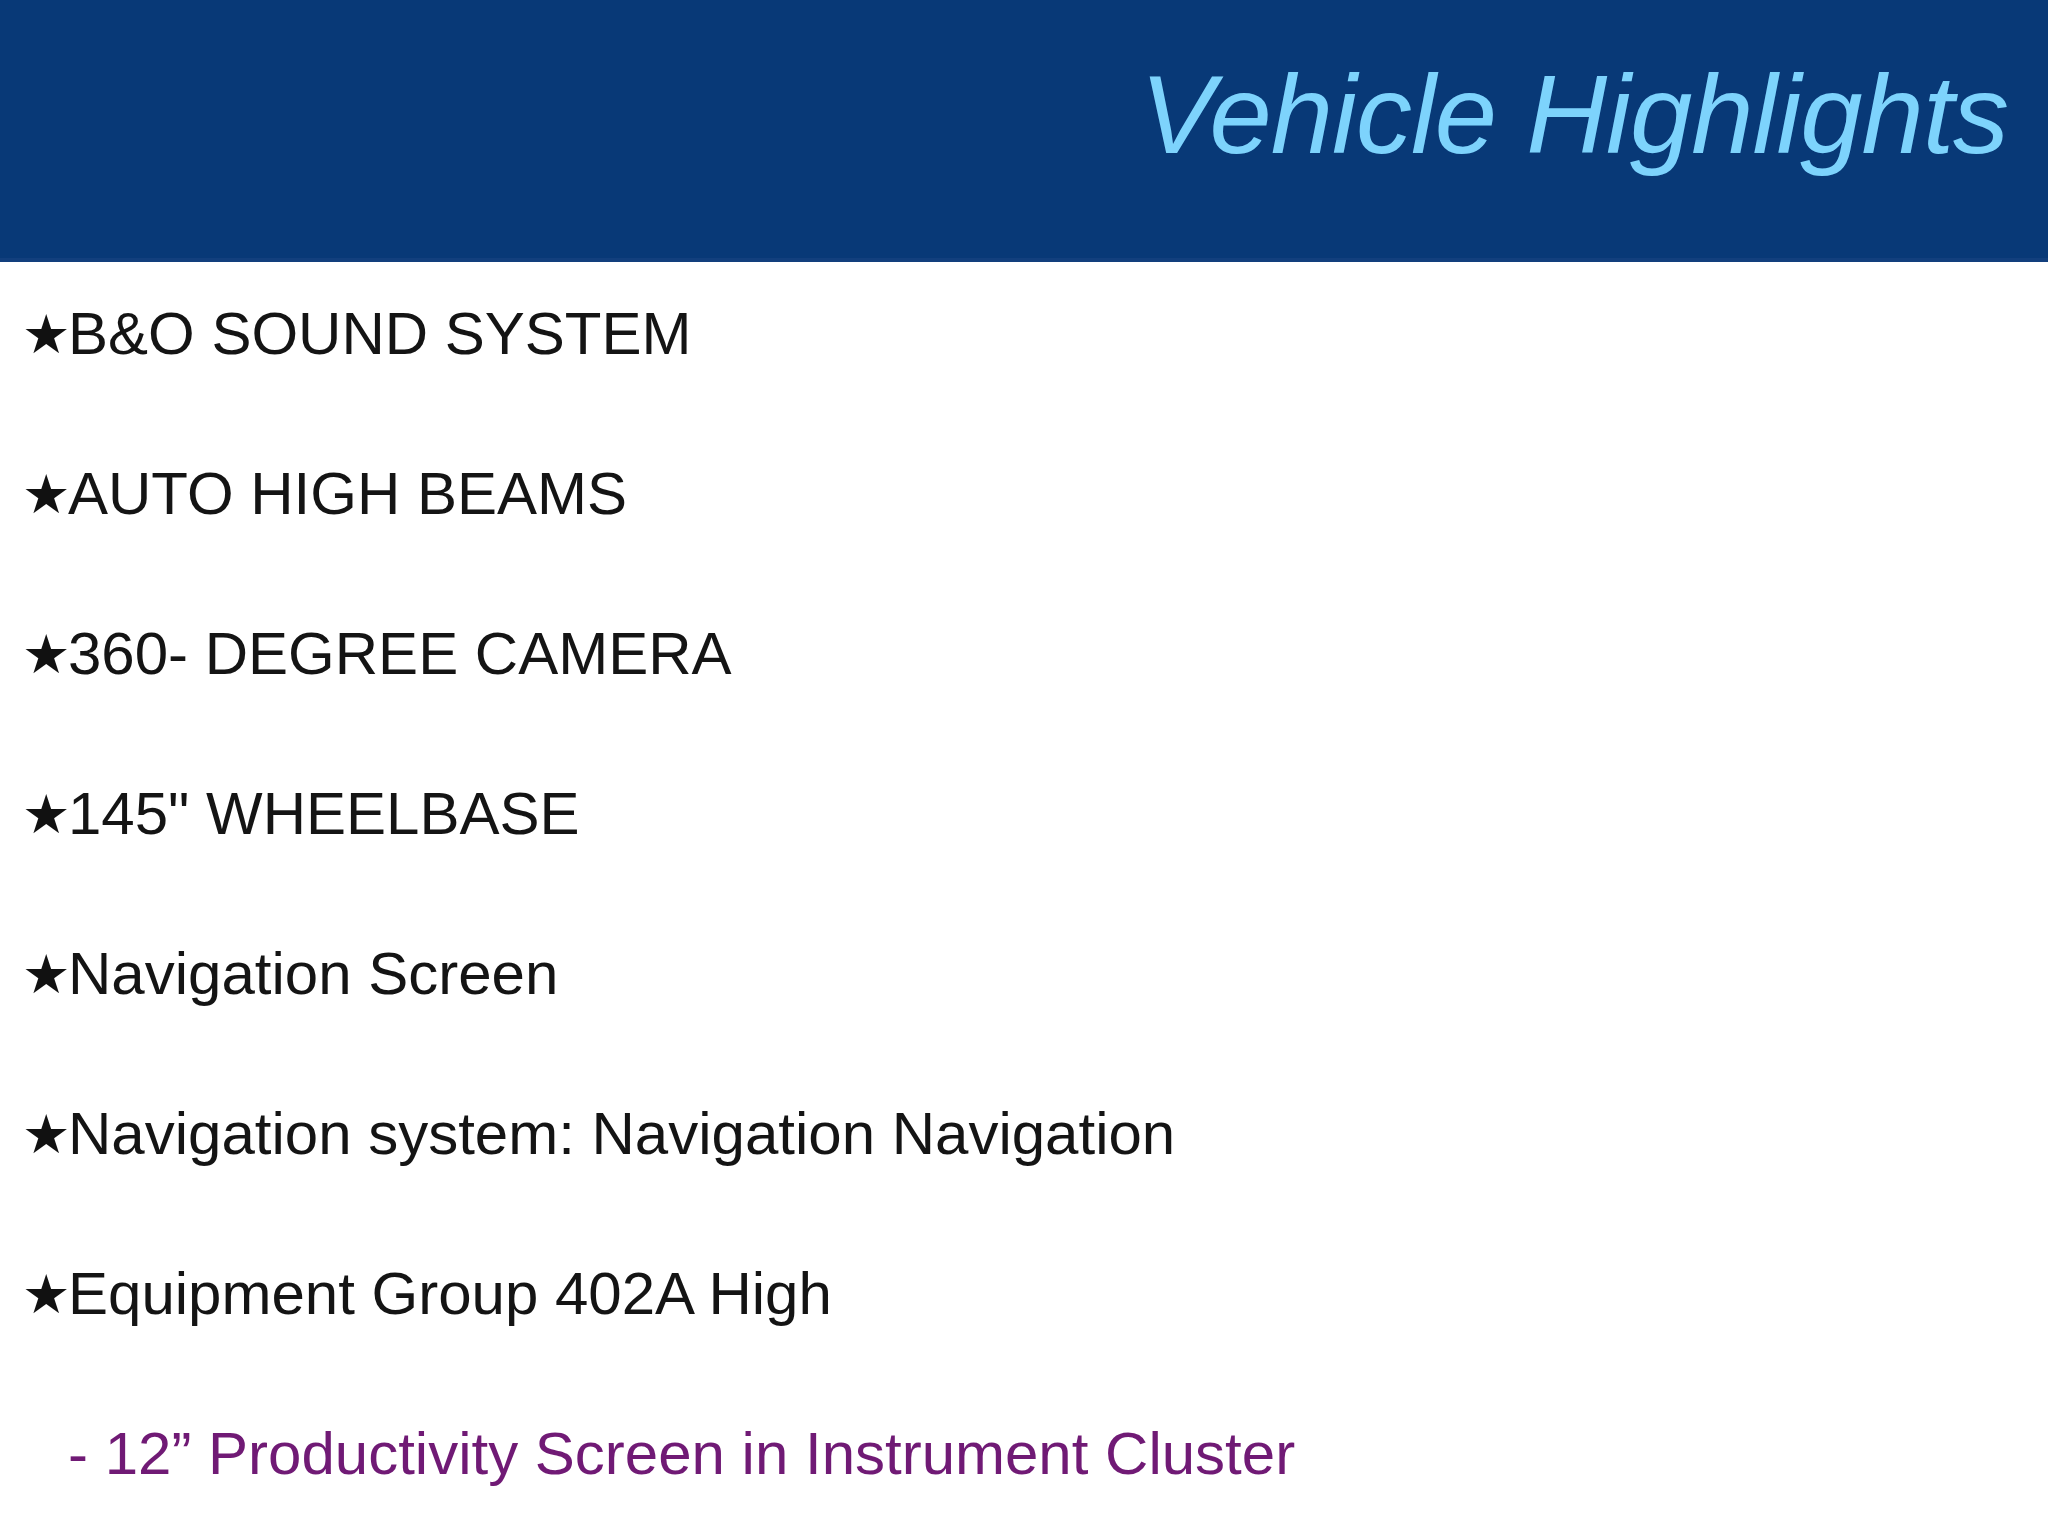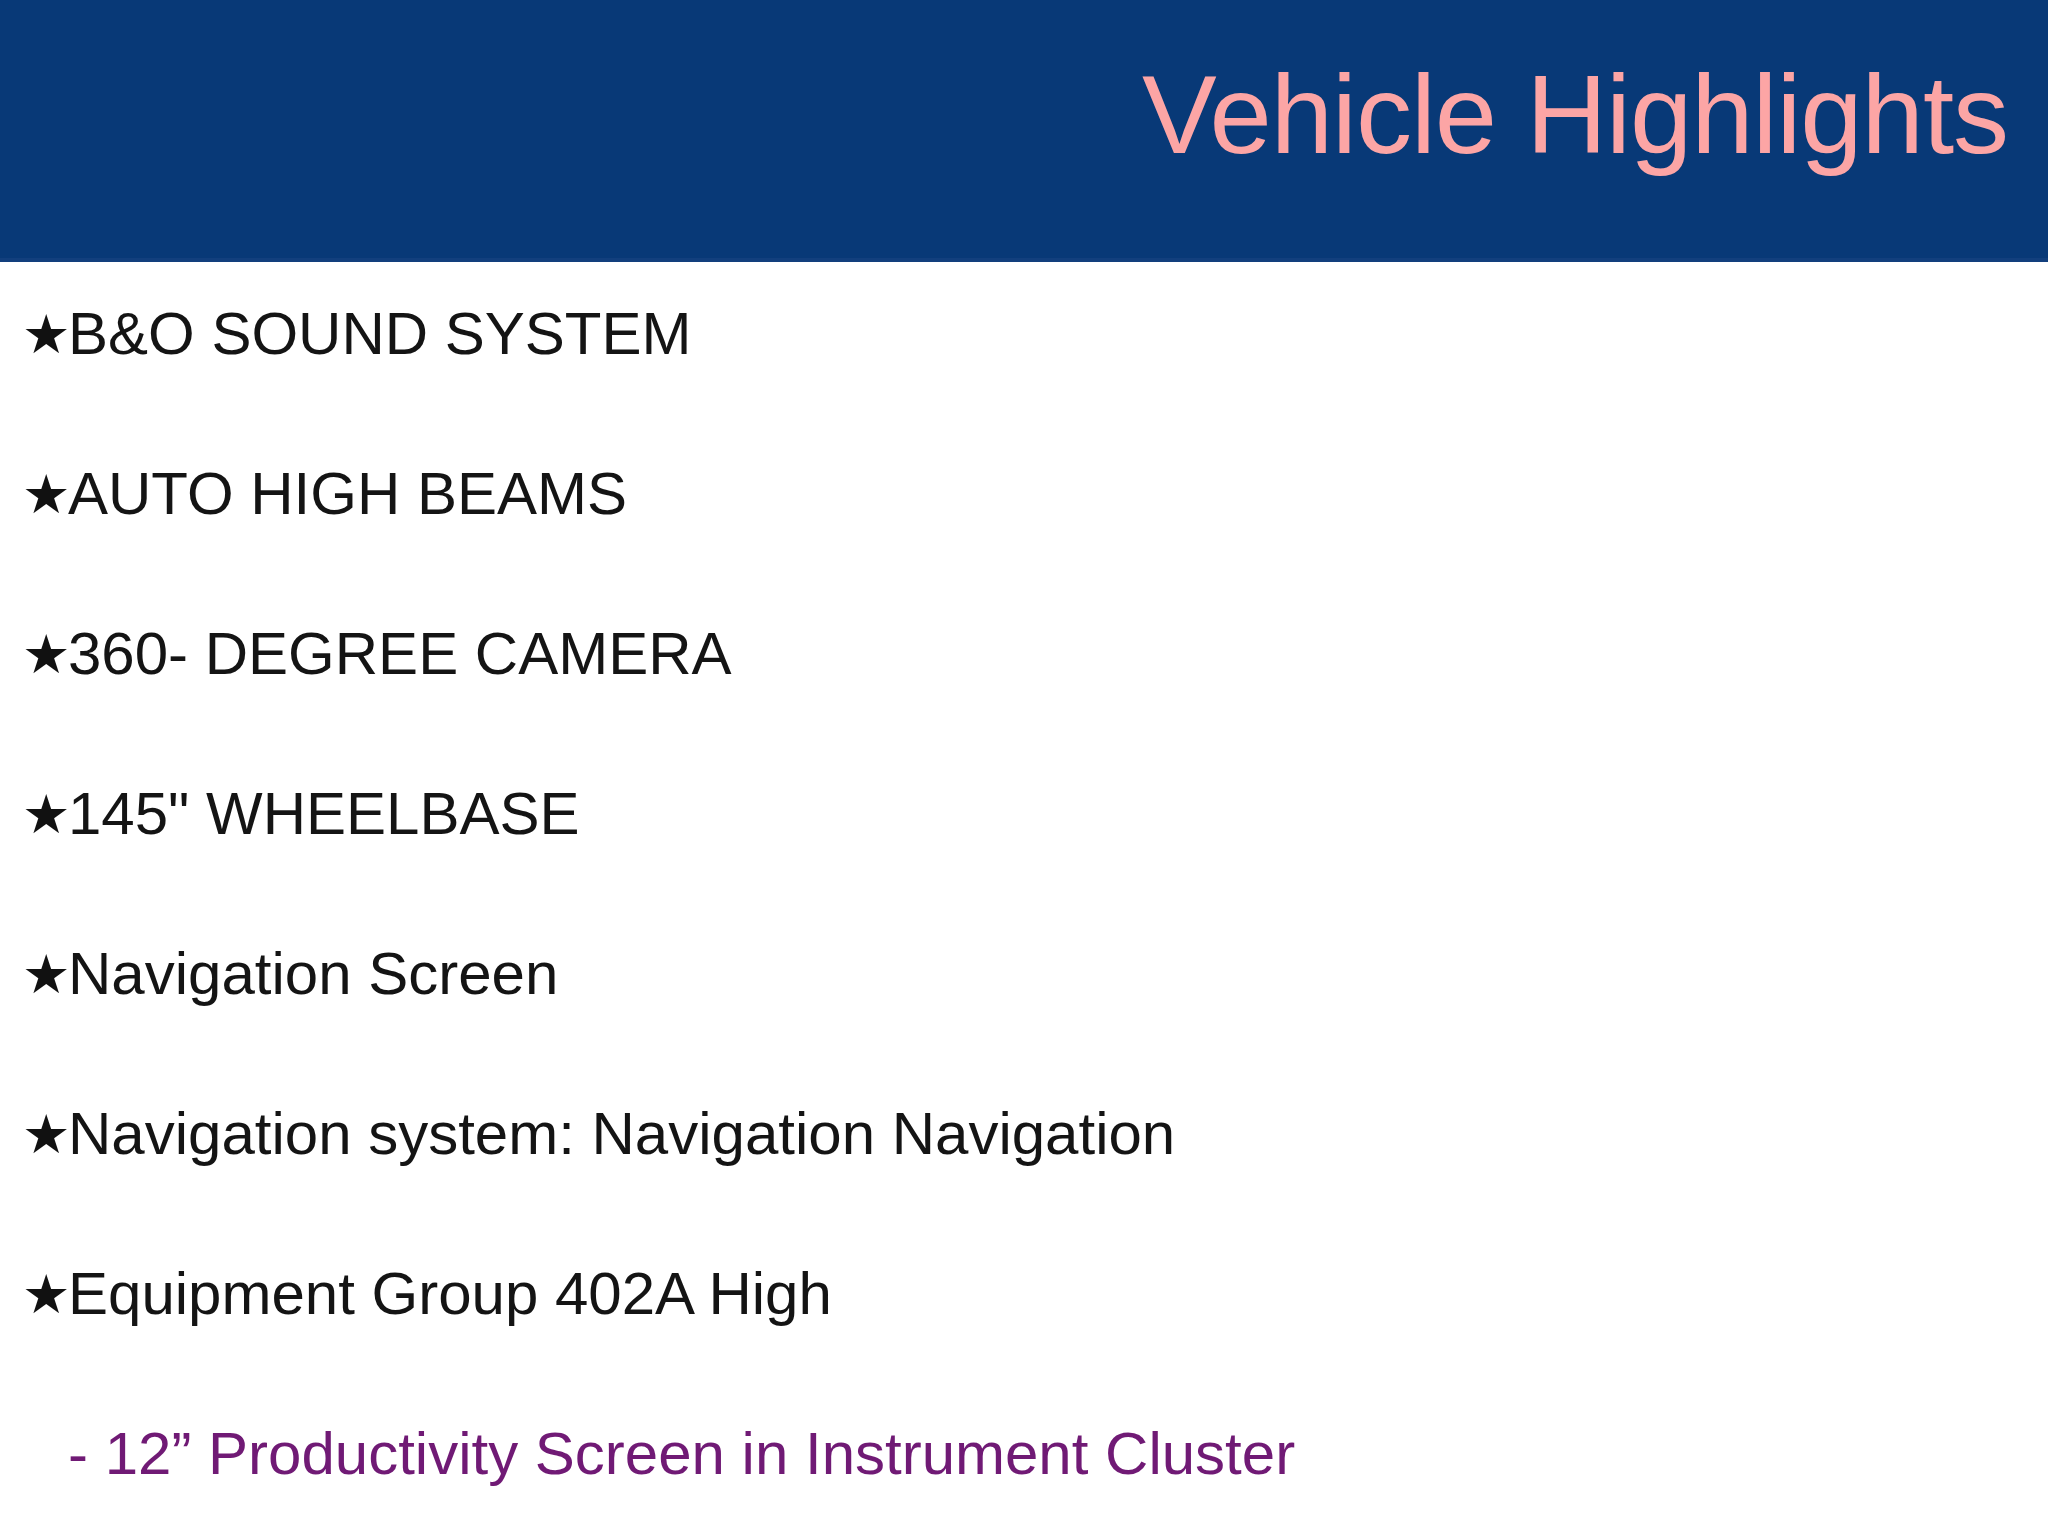--- a/index.html
+++ b/index.html
@@ -34,29 +34,30 @@
   #header-banner::after {
     content: "";
     position: absolute;
     left: 0;
     right: 0;
     bottom: 0;
     height: 4px;
     background: #123f7d;
   }
   #page-title {
-    color: #fca5a5;
+    color: #7dd3fc;
     font-family: "Liberation Sans", sans-serif;
     font-size: 112px;
     font-weight: 400;
     line-height: 1;
     letter-spacing: -1px;
     white-space: nowrap;
     position: relative;
     top: -16px;
+    font-style: italic;
   }
 
   
   #highlights-list {
     position: absolute;
     left: 0;
     top: 262px;
     width: 2048px;
     height: 1274px;
     box-sizing: border-box;

